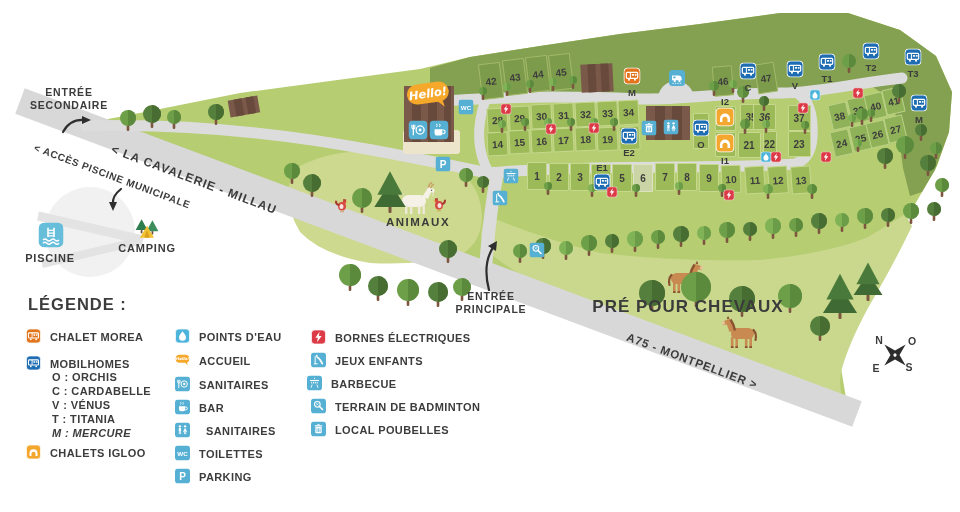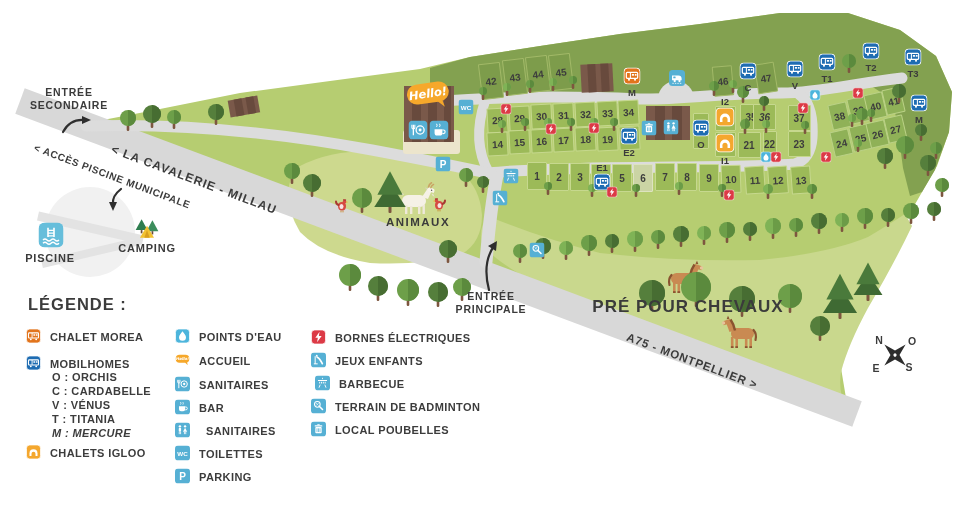--- a/index.html
+++ b/index.html
@@ -1006,21 +1006,21 @@
           <svg viewBox="0 0 18 18">
             <rect width="18" height="18" rx="4" fill="#56b0d4"></rect>
             <line x1="5" y1="4.4" x2="5" y2="13.6" stroke="#fff" stroke-width="1.2"></line>
             <line x1="3.4" y1="13.6" x2="8" y2="13.6" stroke="#fff" stroke-width="1.2"></line>
             <circle cx="6.9" cy="3.9" r="1.1" fill="#fff"></circle>
             <path d="M7.5,5.6 C9.5,6.6 11.6,9 13.6,13.4" fill="none" stroke="#fff" stroke-width="2" stroke-linecap="round"></path>
           </svg>
         </div>
         <span class="lg-label">JEUX ENFANTS</span>
       </div>
-      <div class="lg-row" style="left: 315px; top: 383px;">
+      <div class="lg-row" style="left: 307px; top: 383px;">
         <div class="lg-ic">
           <svg viewBox="0 0 18 18">
             <rect width="18" height="18" rx="4" fill="#56b0d4"></rect>
             <line x1="3.6" y1="6" x2="14.4" y2="6" stroke="#fff" stroke-width="1.2"></line>
             <line x1="5.6" y1="7.6" x2="5.6" y2="9.6" stroke="#fff" stroke-width="1.1"></line>
             <line x1="7.8" y1="7.6" x2="7.8" y2="9.6" stroke="#fff" stroke-width="1.1"></line>
             <line x1="10" y1="7.6" x2="10" y2="9.6" stroke="#fff" stroke-width="1.1"></line>
             <line x1="12.2" y1="7.6" x2="12.2" y2="9.6" stroke="#fff" stroke-width="1.1"></line>
             <line x1="9" y1="2.8" x2="9" y2="4.4" stroke="#fff" stroke-width="1"></line>
             <line x1="6.2" y1="11" x2="4.8" y2="14.6" stroke="#fff" stroke-width="1.1"></line>

